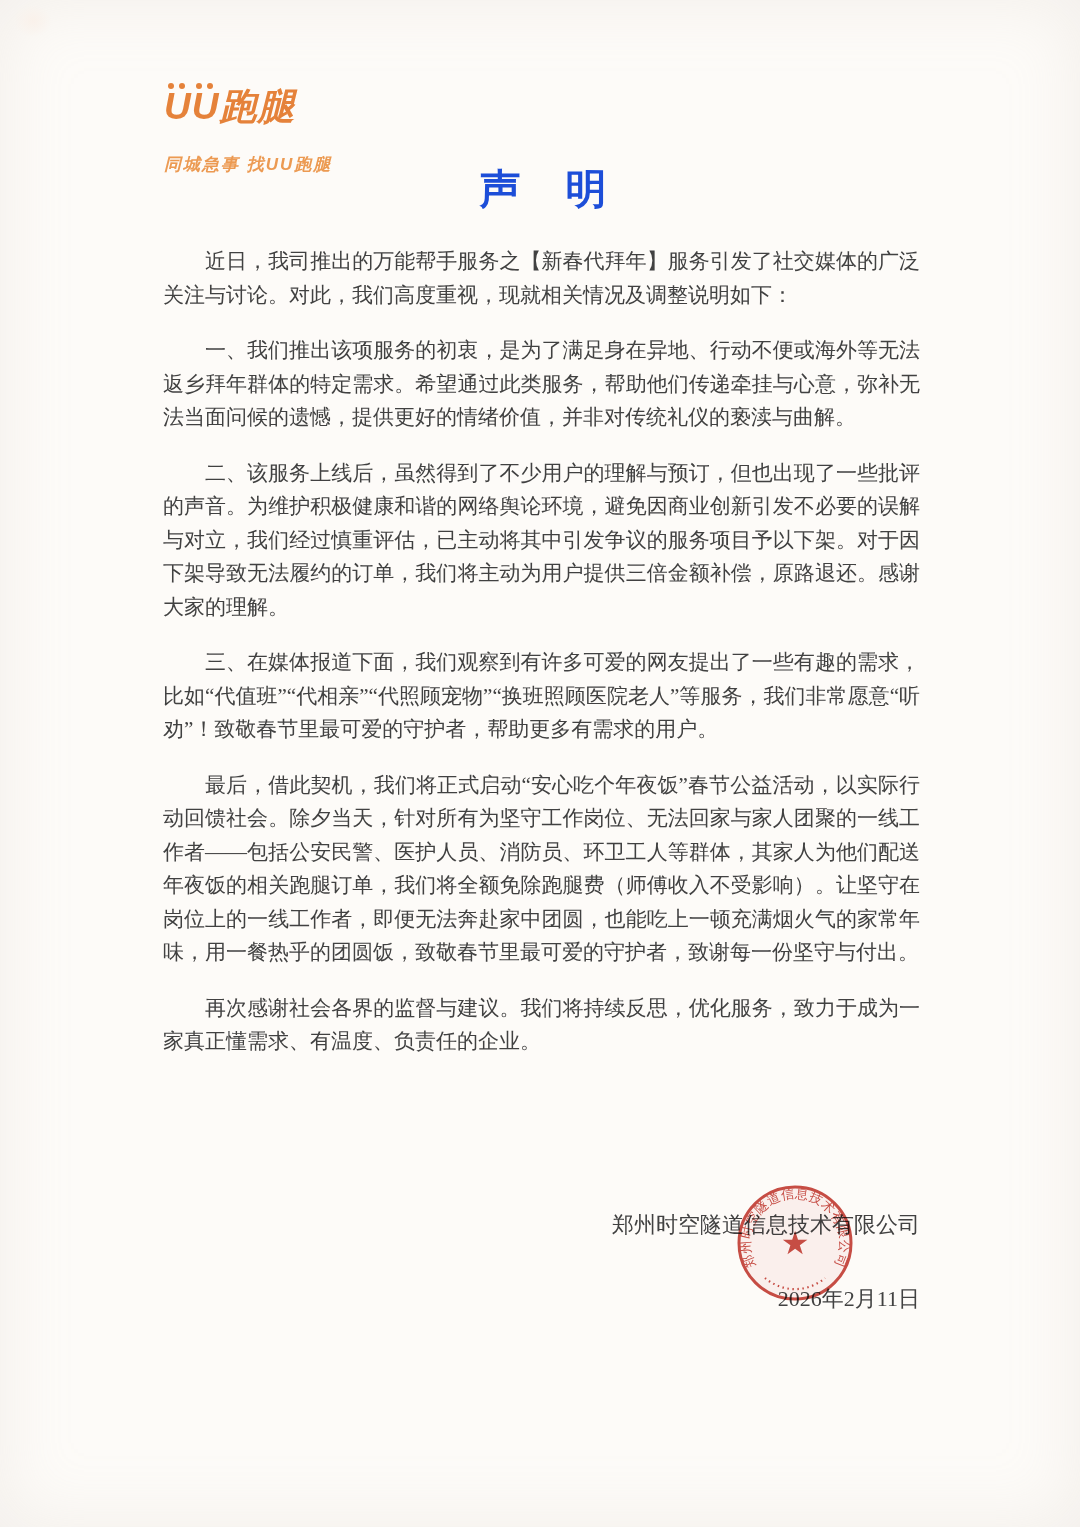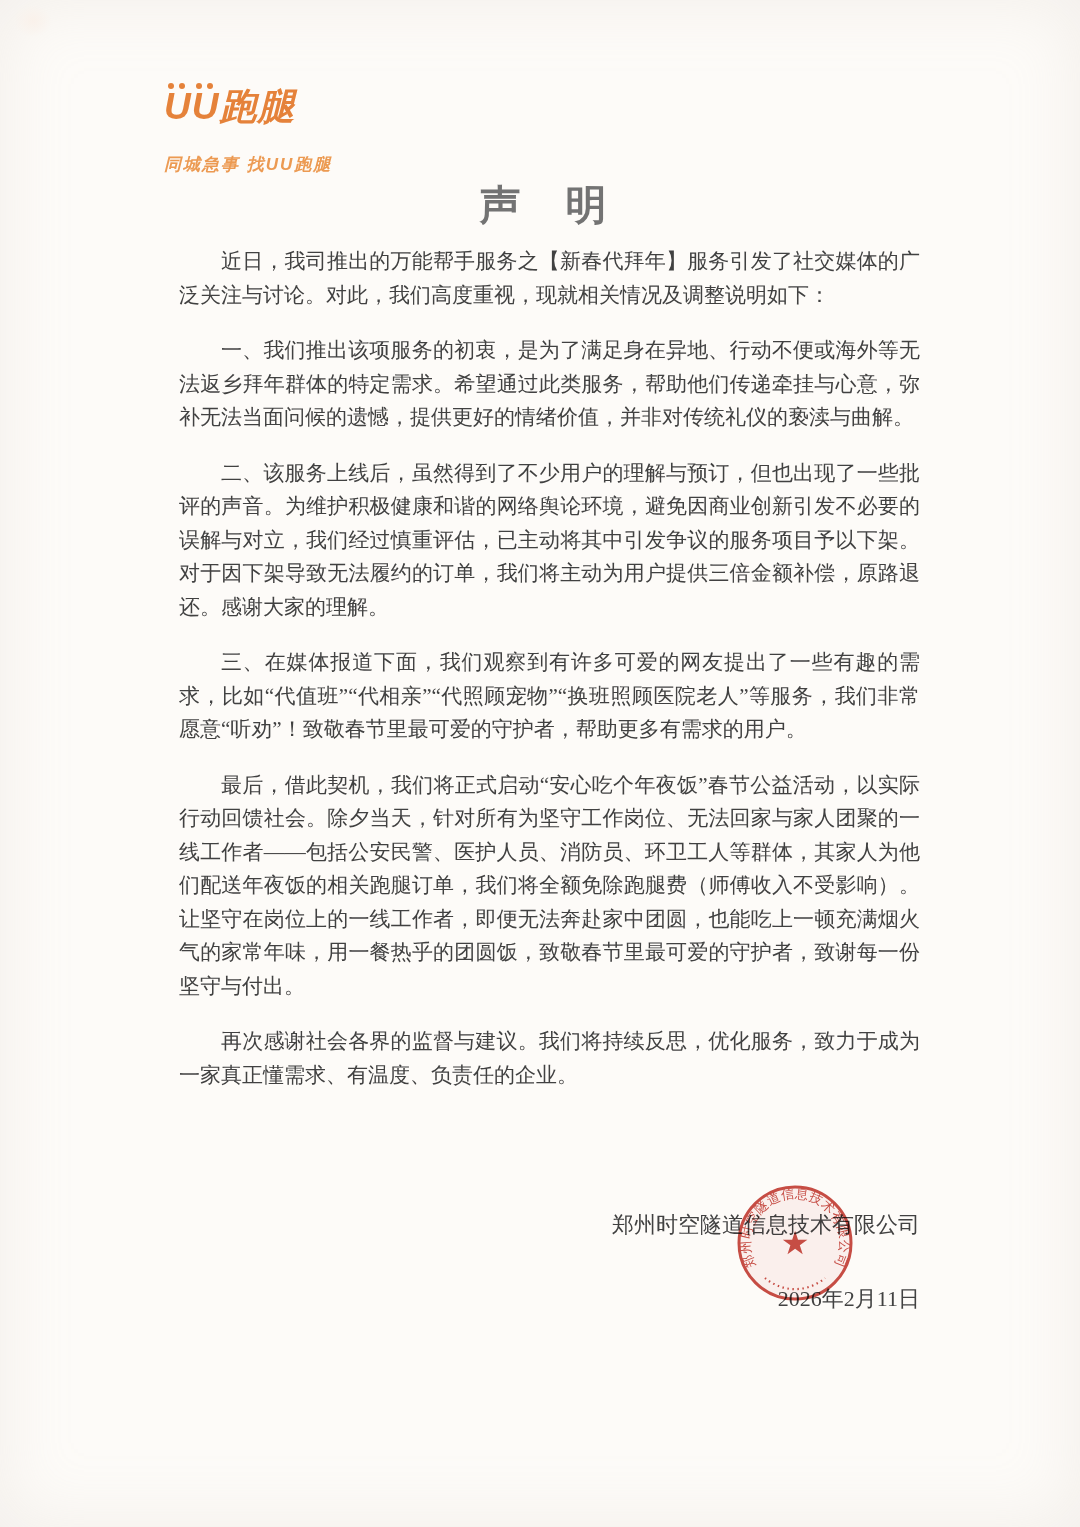--- a/index.html
+++ b/index.html
@@ -39,31 +39,31 @@
     margin-top: 21px;
     font-family: "Liberation Sans", "DejaVu Sans", sans-serif;
     font-weight: bold; font-size: 17px; letter-spacing: 2px;
     color: #ec9a52;
   }
   
   .title {
     position: absolute; left: 8px; right: 0; top: 162px;
     text-align: center;
     font-size: 41px; font-weight: bold; letter-spacing: 2px;
-    color: #737373;
-    margin: 16px;
+    color: #1d4ed8;
+    margin: 0;
   }
   
   .content {
     position: absolute; left: 163px; top: 231px; width: 757px;
     font-size: 21px; line-height: 33.5px;
     text-align: justify;
   }
   .salutation { margin: 0; }
-  .para { margin: 22px 0 0 16px; text-indent: 2em; }
+  .para { margin: 22px 0 0 0; text-indent: 2em; }
   .para.first { margin-top: 14px; }
   
   .signature {
     position: absolute; right: 160px; top: 1208px;
     text-align: right;
     font-size: 22px; line-height: 34px;
     color: #414141;
   }
   .signature .company { white-space: nowrap; }
   .signature .date { white-space: nowrap; margin-top: 40px; }

